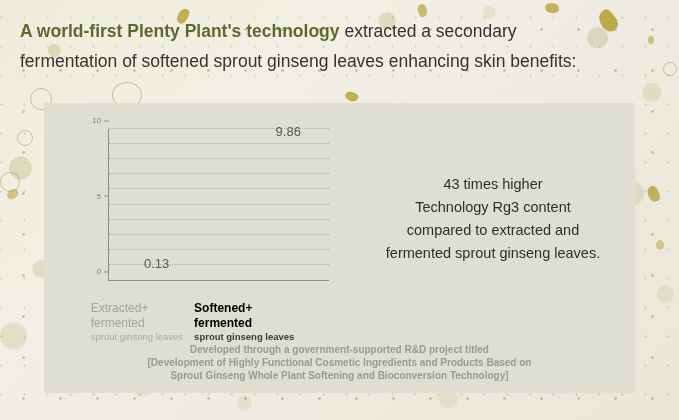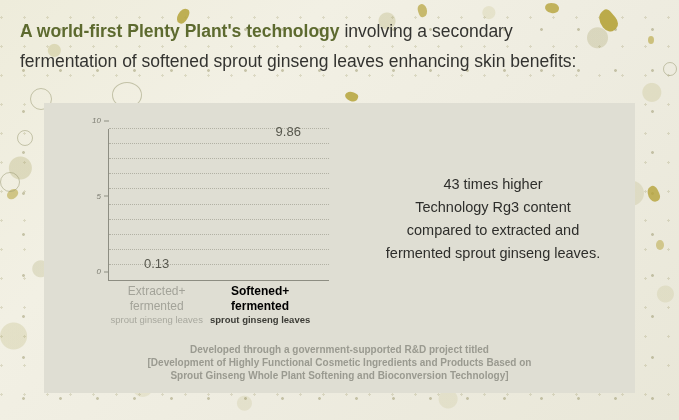--- a/index.html
+++ b/index.html
@@ -158,22 +158,21 @@
   .bar-value {
     position: absolute;
     font-size: 13px;
     color: #58584e;
     white-space: nowrap;
   }
 
   .cat-label {
     position: absolute;
     top: 100%;
-    margin-top: 4px;
-    text-align: center;
+    margin-top: 21px;
     width: 132px;
     left: 50%;
     transform: translateX(-50%);
   }
   .cat-main {
     font-size: 12px;
     line-height: 14.5px;
     white-space: nowrap;
   }
   .cat-sub {
@@ -233,21 +232,21 @@
 <div class="fleck" style="left:648px;top:186px;width:11px;height:16px;border-radius:60% 40% 45% 55%;transform:rotate(-25deg);opacity:.8;"></div>
 <div class="fleck" style="left:656px;top:240px;width:8px;height:10px;border-radius:50%;opacity:.5;"></div>
 <div class="ring" style="left:30px;top:88px;width:22px;height:22px;"></div>
 <div class="ring" style="left:17px;top:130px;width:16px;height:16px;"></div>
 <div class="ring" style="left:0px;top:172px;width:20px;height:20px;"></div>
 <div class="ring" style="left:112px;top:82px;width:30px;height:26px;"></div>
 <div class="ring" style="left:663px;top:62px;width:14px;height:14px;"></div>
 
 <div id="headline">
   <div class="hl-line">
-    <span class="hl-green">A world-first Plenty Plant's technology</span><span> involving a secondary</span>
+    <span class="hl-green">A world-first Plenty Plant's technology</span><span> extracted a secondary</span>
   </div>
   <div class="hl-line">fermentation of softened sprout ginseng leaves enhancing skin benefits:</div>
 </div>
 
 <div id="panel">
 
   <div id="chart-block">
     <div id="plot">
       <div id="gridlines">
           <div class="gridline" style="bottom: 10%;"></div>

